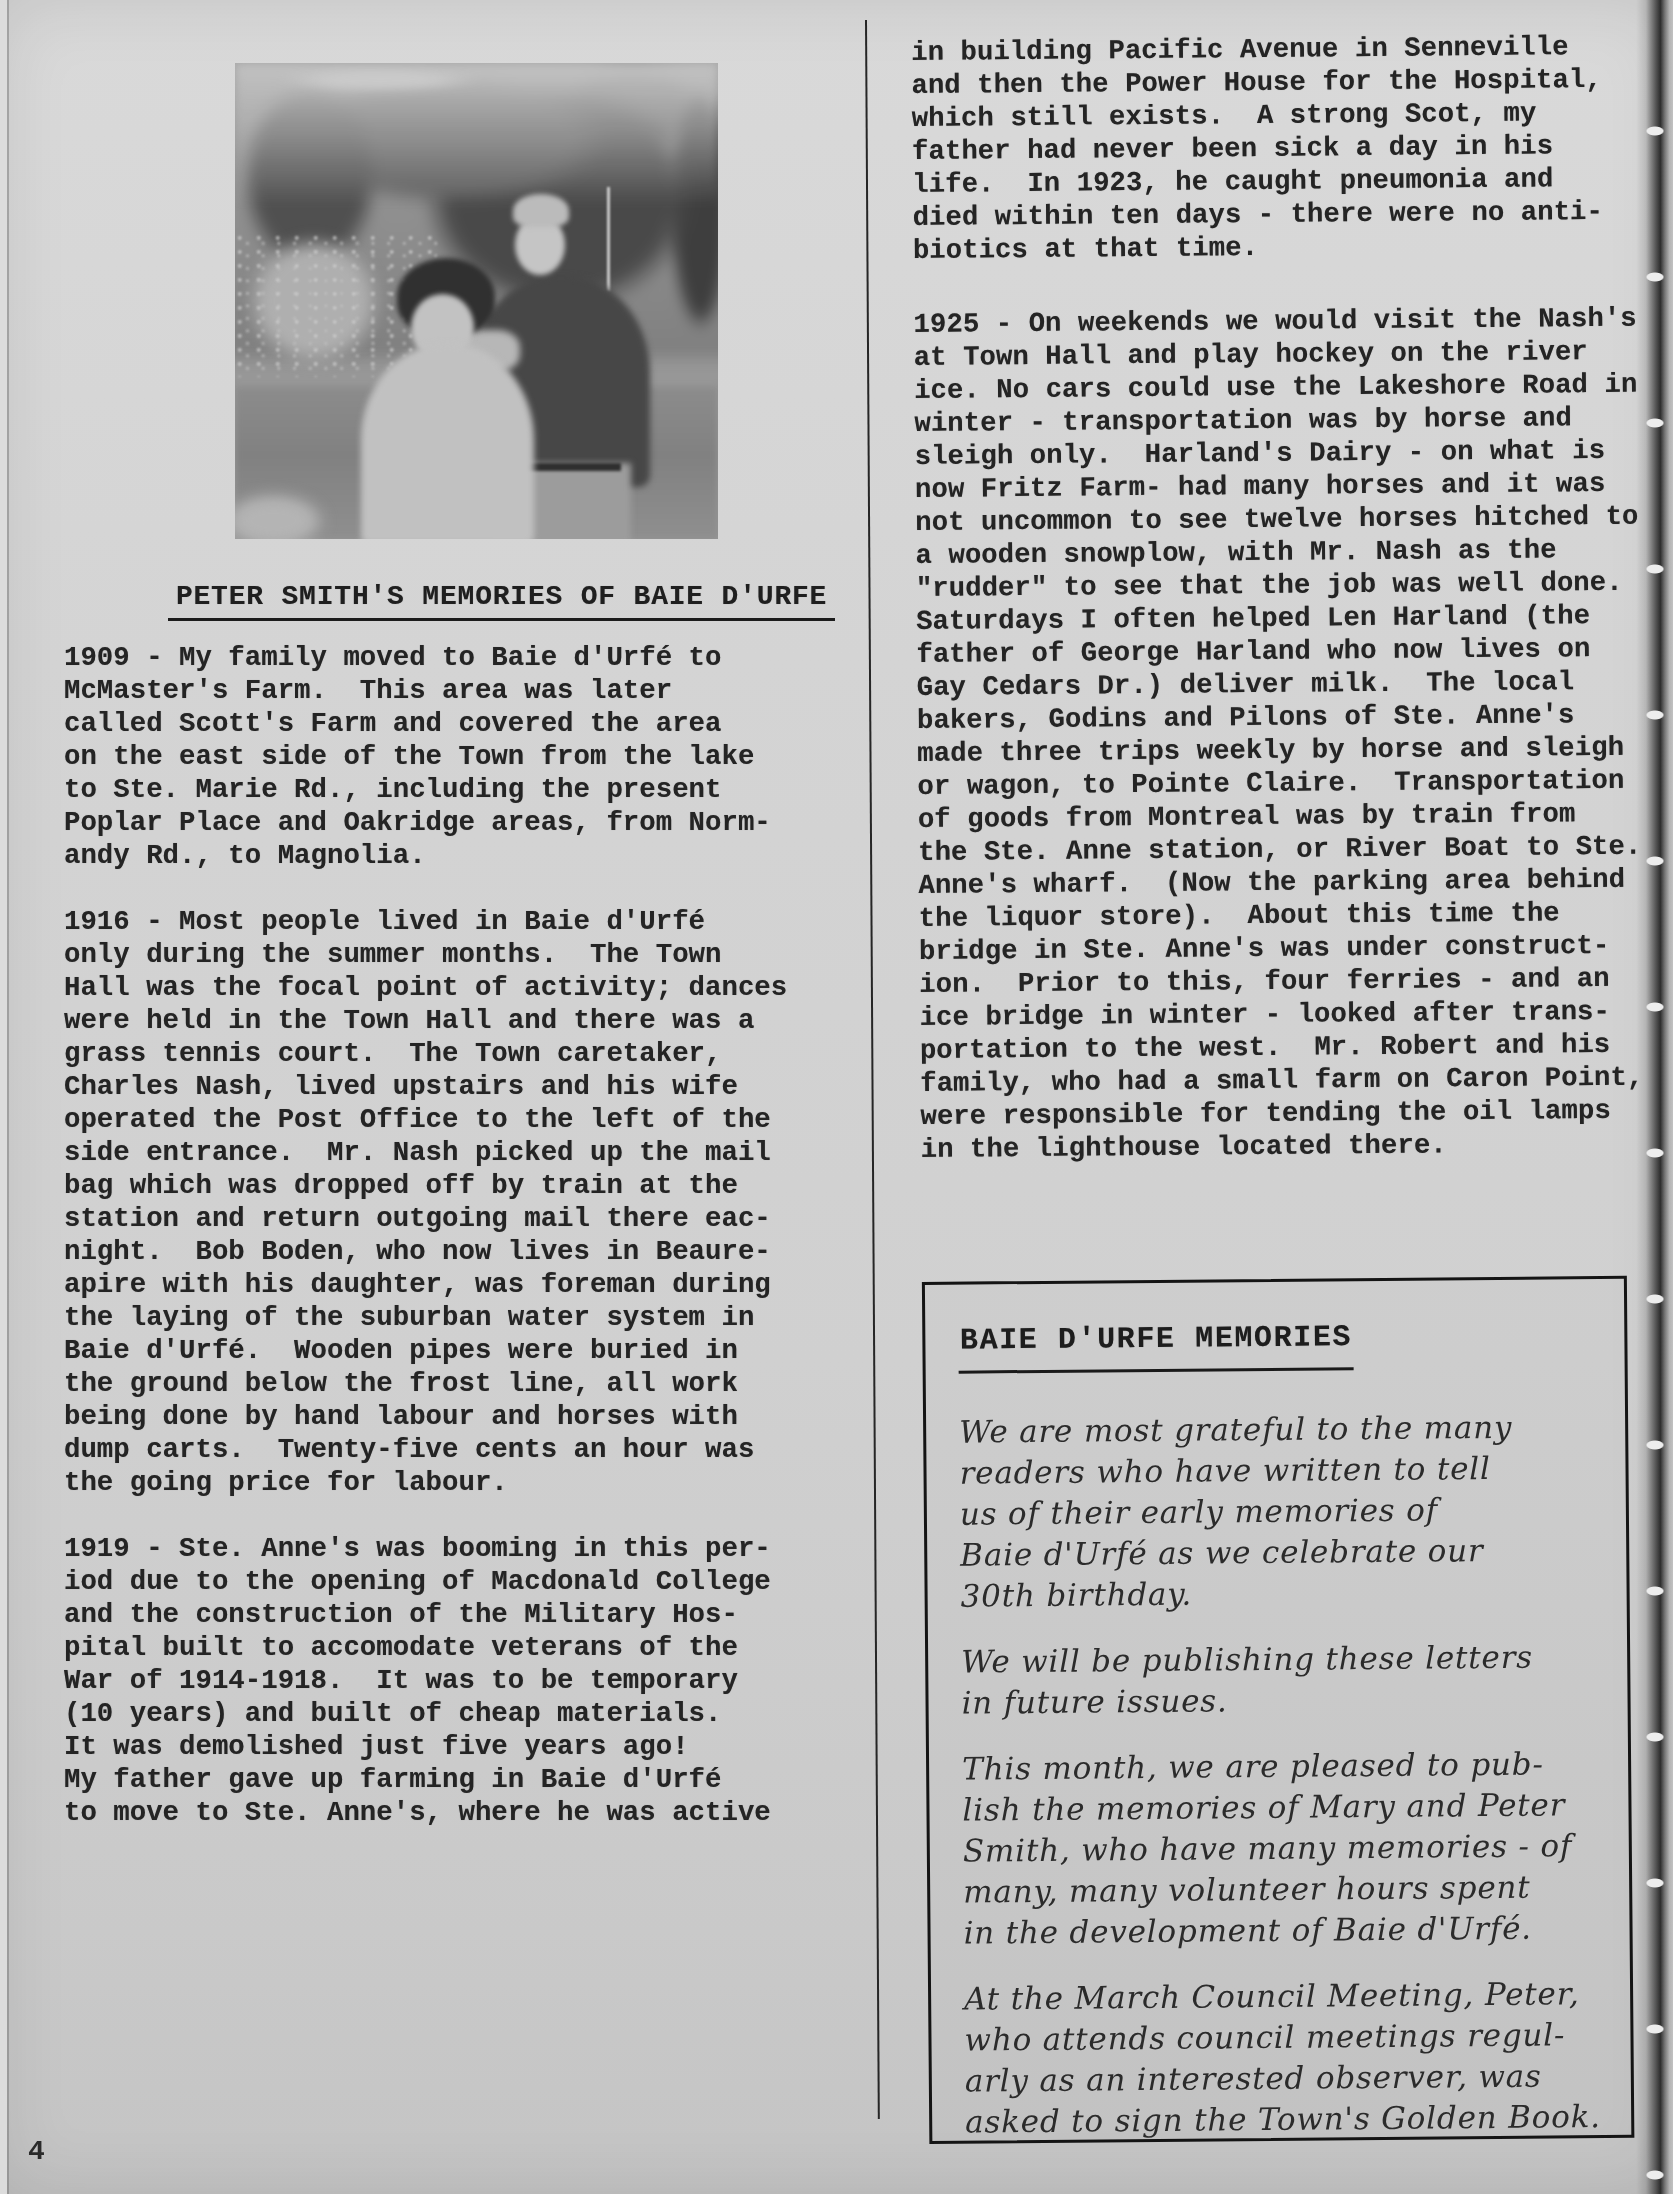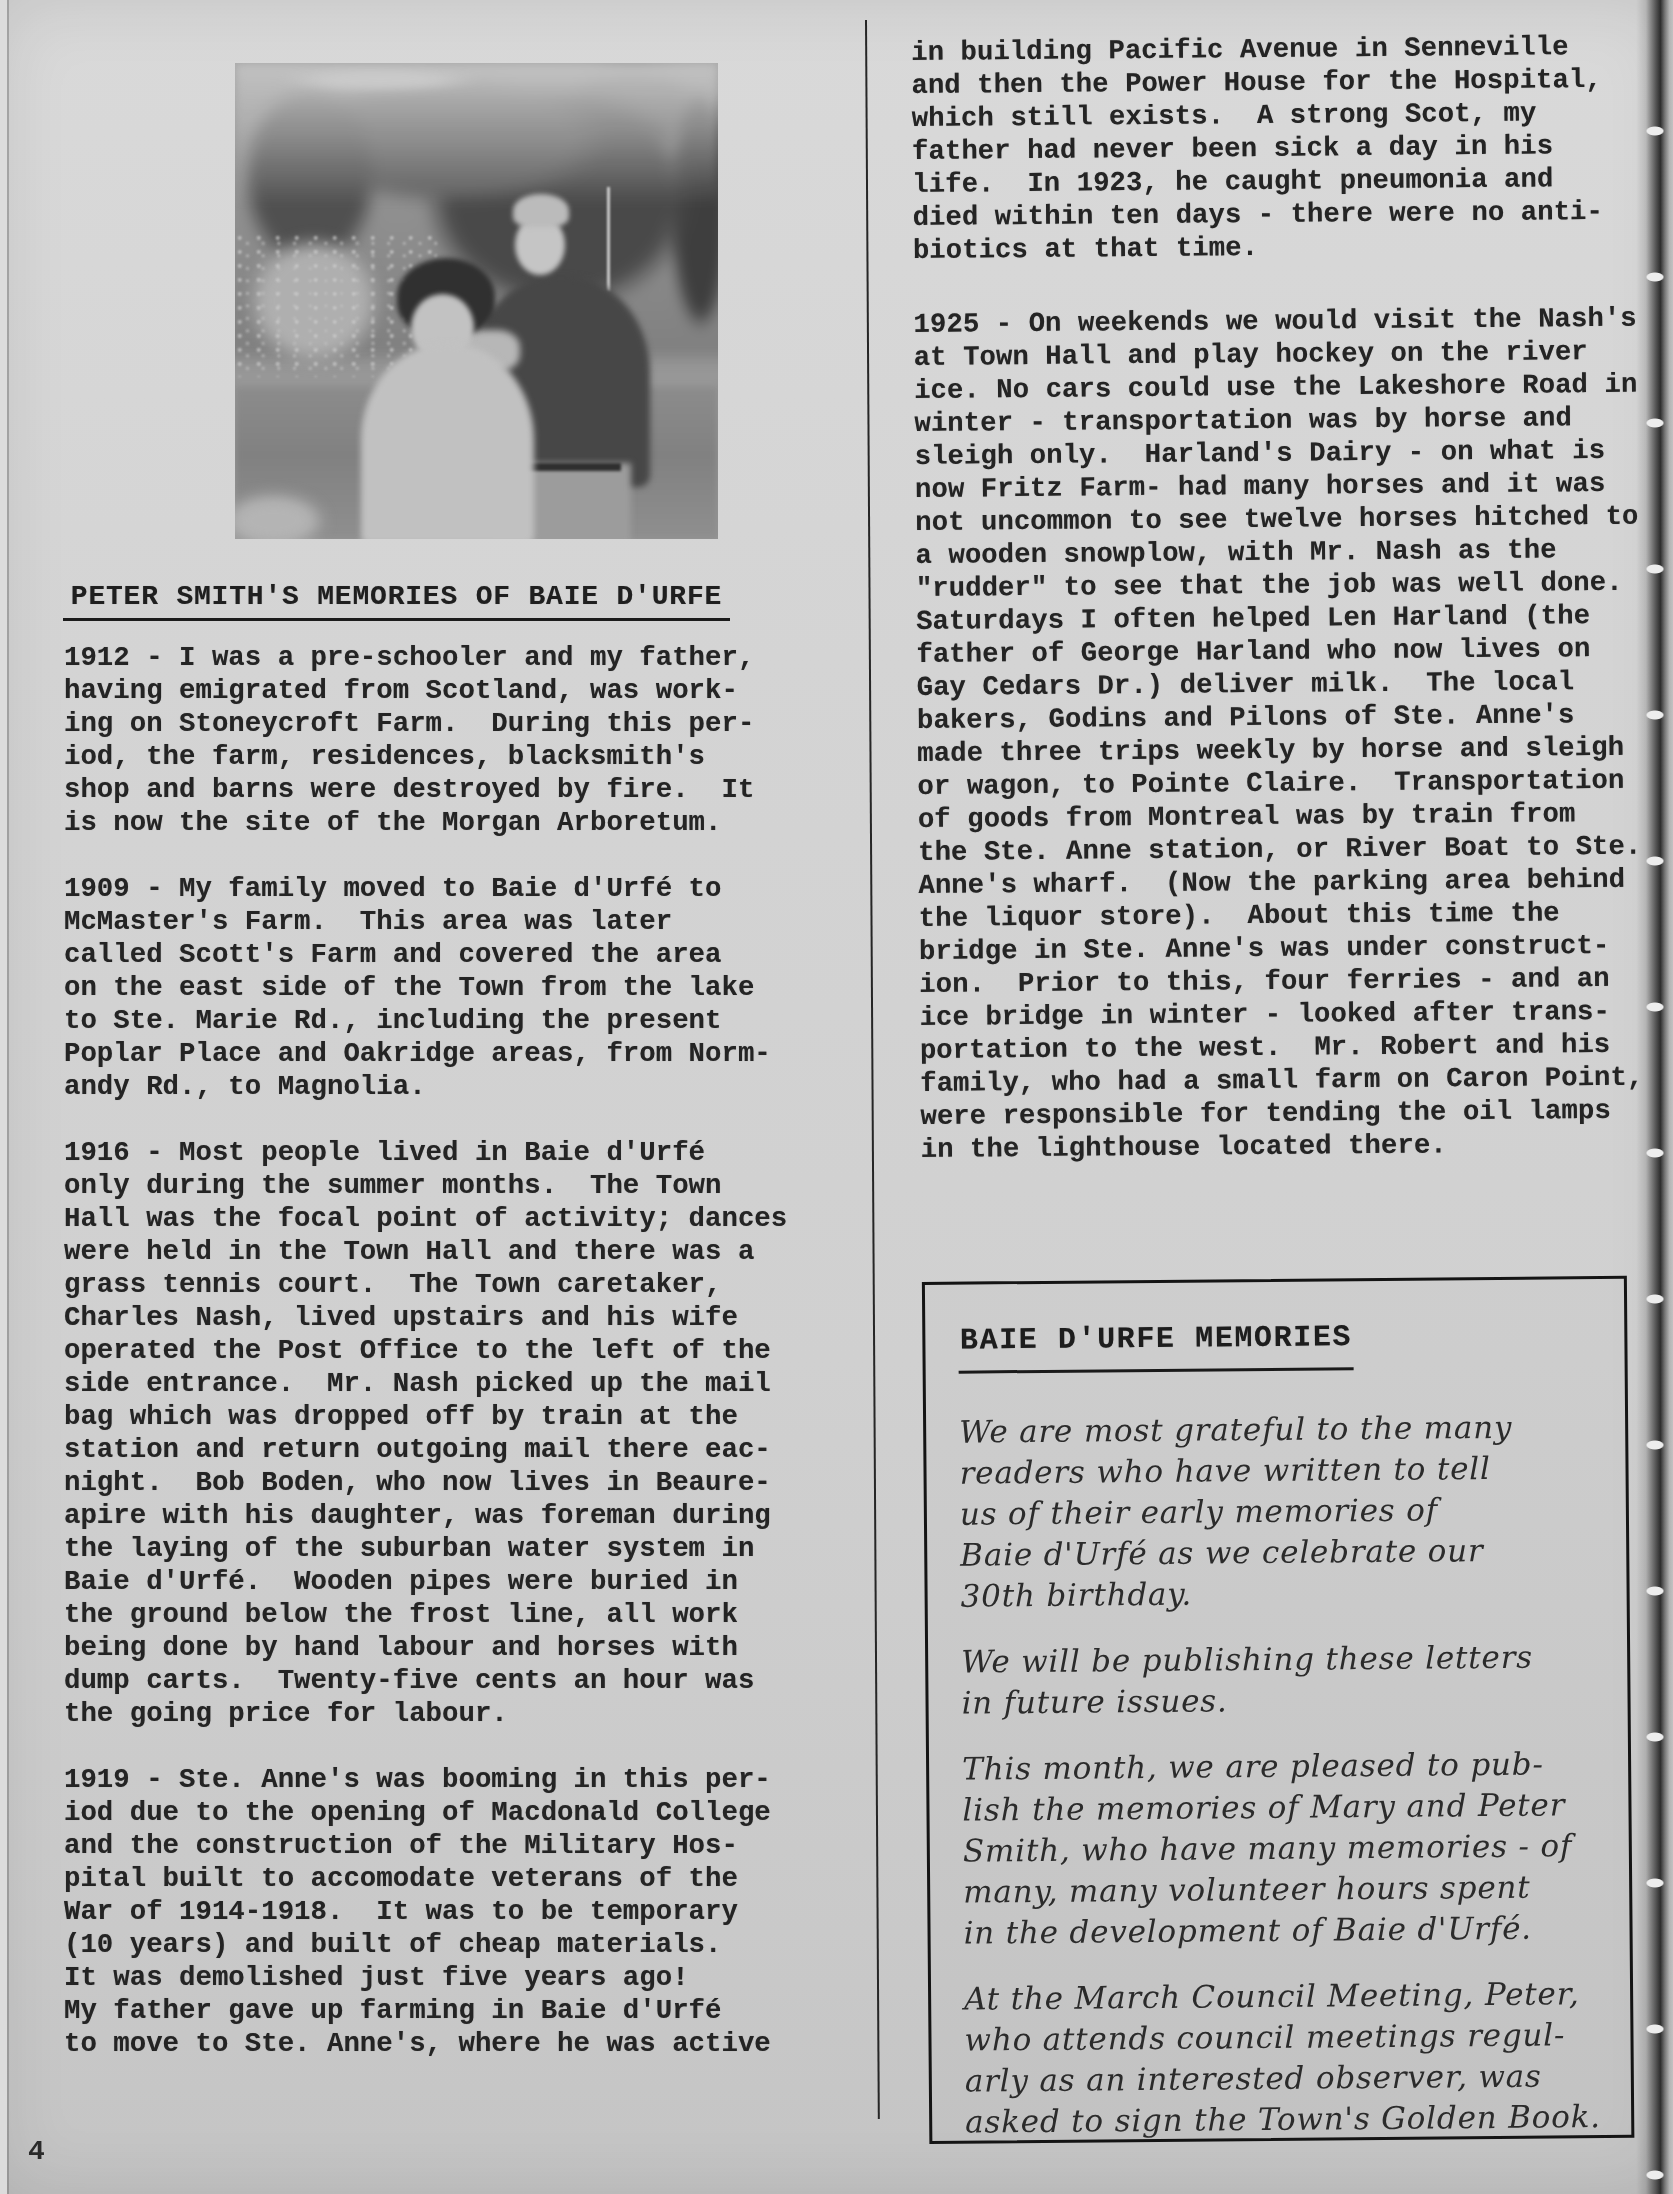--- a/index.html
+++ b/index.html
@@ -49,21 +49,21 @@
   .ph-man-pants{left:53%;top:84%;width:29%;height:17%;background:#9d9d9d;filter:blur(3.1px);}
   .ph-belt{left:53%;top:84%;width:27%;height:7.8px;background:#2c2c2c;filter:blur(1.6px);}
   .ph-man-face{left:58%;top:32%;width:50px;height:60px;background:#c7c7c7;border-radius:50%;filter:blur(2.4px);}
   .ph-man-hair{left:57.5%;top:27.5%;width:56px;height:33px;background:#bdbdbd;border-radius:50% 50% 30% 30%;filter:blur(2.4px);}
   .ph-woman-hair{left:33.5%;top:41%;width:98px;height:78px;background:#2e2e2e;border-radius:50% 50% 42% 42%;filter:blur(2.4px);}
   .ph-woman-face{left:36.5%;top:48.5%;width:63px;height:67px;background:#c4c4c4;border-radius:50%;filter:blur(2.4px);}
   .ph-woman-cardigan{left:26%;top:59%;width:36%;height:42%;background:#c3c3c3;border-radius:48% 48% 4% 4%;filter:blur(3.1px);}
   .ph-arm{left:47%;top:56%;width:12%;height:9%;background:#b9b9b9;border-radius:40%;filter:blur(3.9px);}
 
   
-  .caption-wrap{position:absolute;left:63px;top:581px;width:772px;text-align:left;}
+  .caption-wrap{position:absolute;left:63px;top:581px;width:772px;text-align:right;}
   .caption{
     display:inline-block;font-weight:700;font-size:28px;letter-spacing:0.8px;color:#1f1f1f;
     padding:0 7.8px 6.3px 7.8px;border-bottom:3.9px solid #1c1c1c;
     text-shadow:0 0 0.8px rgba(0,0,0,.35);
   }
 
   
   .tw{
     margin:0 0 33px 0;white-space:pre;font-weight:700;
     font-size:27.4px;line-height:33px;color:#242424;
@@ -137,26 +137,20 @@
     <div class="layer ph-woman-hair"></div>
     <div class="layer ph-woman-face"></div>
     <div class="layer ph-woman-cardigan"></div>
   </div>
 
   <div class="caption-wrap">
     <span class="caption">PETER SMITH'S MEMORIES OF BAIE D'URFE</span>
   </div>
 
   <div class="col-left">
-    <p class="tw">1912 - I was a pre-schooler and my father,
-having emigrated from Scotland, was work-
-ing on Stoneycroft Farm.  During this per-
-iod, the farm, residences, blacksmith's
-shop and barns were destroyed by fire.  It
-is now the site of the Morgan Arboretum.</p>
     <p class="tw">1909 - My family moved to Baie d'Urfé to
 McMaster's Farm.  This area was later
 called Scott's Farm and covered the area
 on the east side of the Town from the lake
 to Ste. Marie Rd., including the present
 Poplar Place and Oakridge areas, from Norm-
 andy Rd., to Magnolia.</p>
     <p class="tw">1916 - Most people lived in Baie d'Urfé
 only during the summer months.  The Town
 Hall was the focal point of activity; dances

